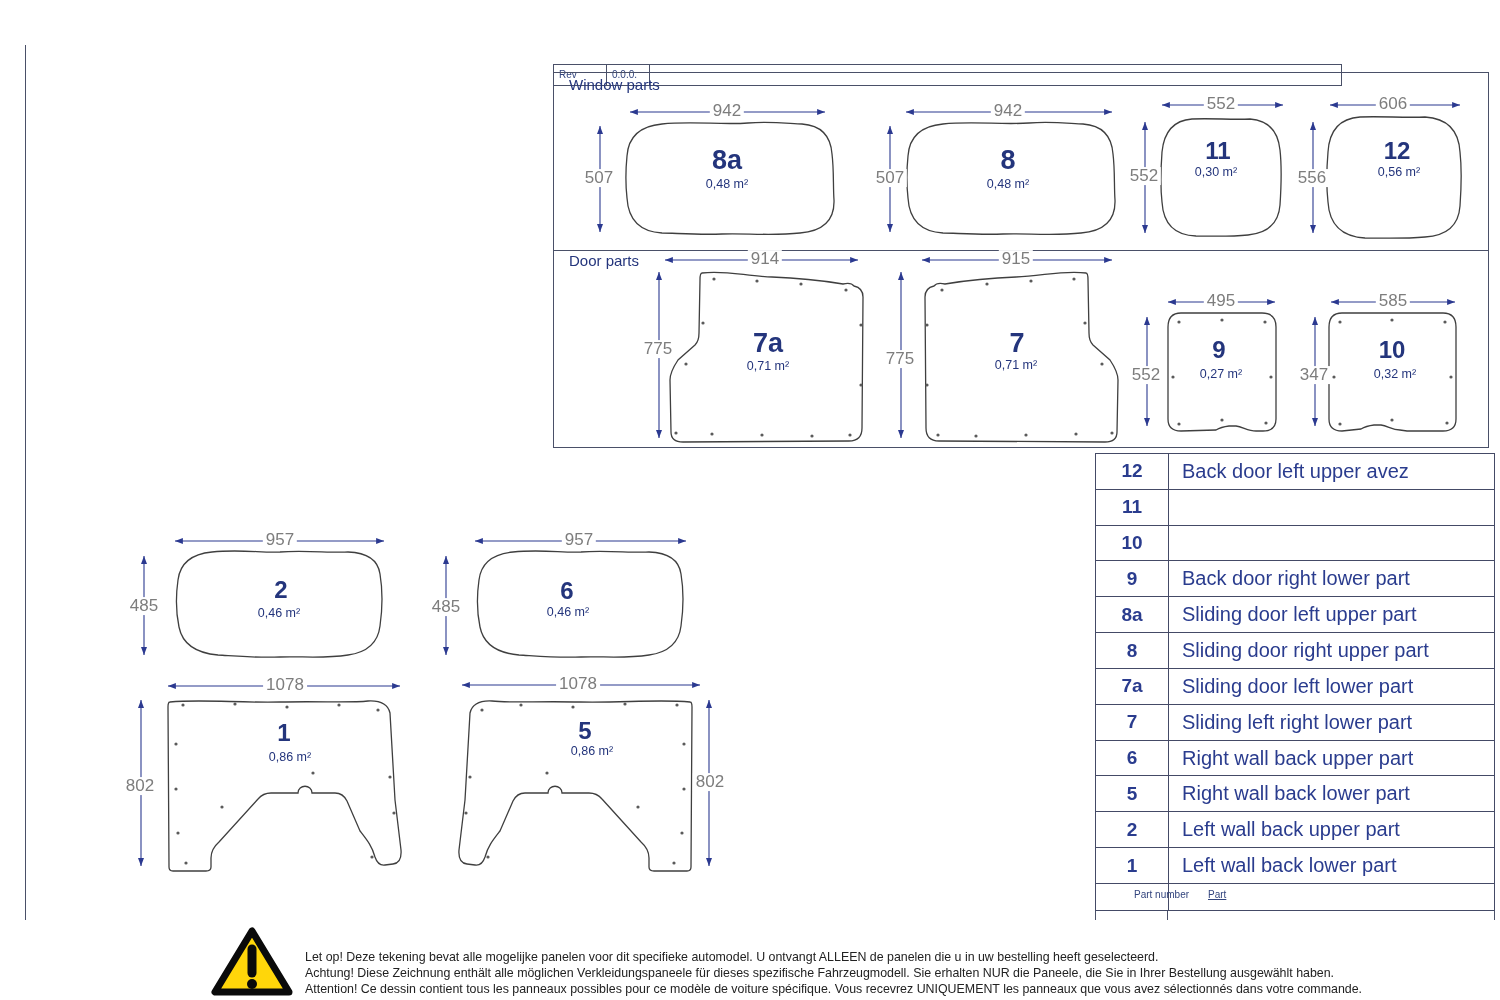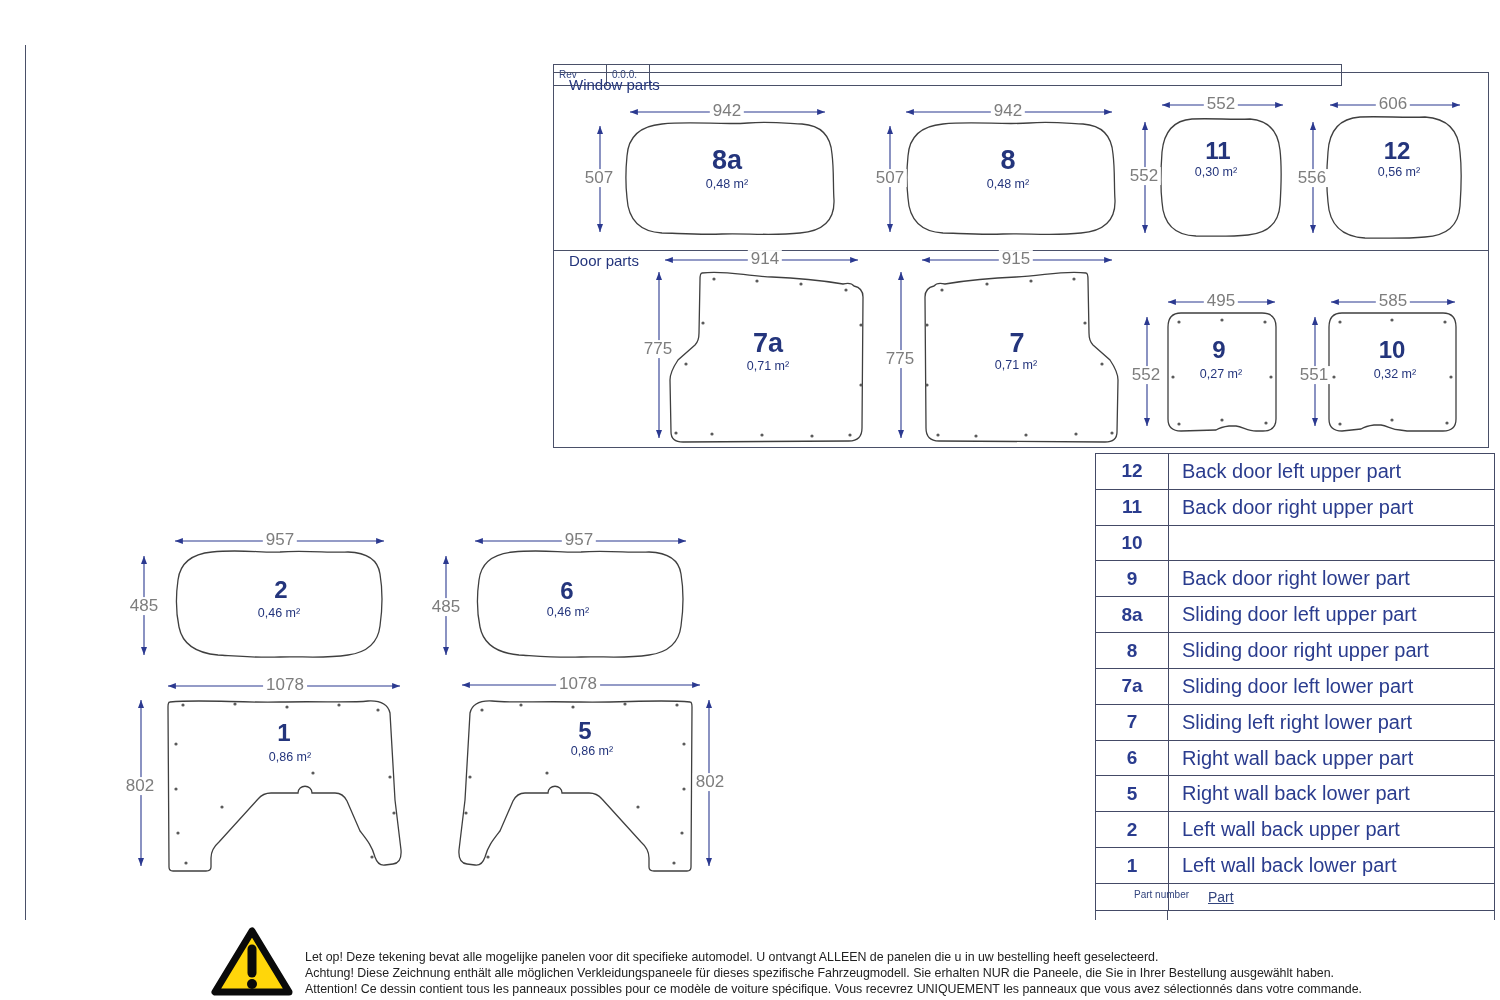--- a/index.html
+++ b/index.html
@@ -23,21 +23,21 @@
           border:1px solid #444a66;box-sizing:border-box;}
   #ptable .coldiv{position:absolute;left:72px;top:0;width:1px;height:100%;background:#444a66;}
   .trow{position:absolute;left:0;width:100%;height:35.83px;border-bottom:1px solid #444a66;
         box-sizing:border-box;}
   .tnum{position:absolute;left:0;top:0;width:72px;height:100%;display:flex;align-items:center;
         justify-content:center;font-size:19px;font-weight:700;color:#2a3c8e;}
   .tname{position:absolute;left:86px;top:0;height:100%;display:flex;align-items:center;
          font-size:20px;color:#2a3c8e;white-space:nowrap;}
   .tfoot{position:absolute;left:0;top:430px;width:100%;height:27px;margin-left:32px;}
   .tfoot .fl{position:absolute;left:6px;top:5px;font-size:10px;color:#33457e;}
-  .tfoot .fr{position:absolute;left:80px;top:5px;font-size:14px;color:#33457e;text-decoration:underline;}
+  .tfoot .fr{position:absolute;left:80px;top:5px;font-size:10px;color:#33457e;text-decoration:underline;}
   
   .notice{position:absolute;left:305px;white-space:nowrap;color:#1a1a1a;}
   .notice.b{font-weight:700;font-size:13.5px;}
   .notice.r{font-size:12.4px;color:#222;}
 </style>
 </head>
 <body>
 
 <div id="page">
 
@@ -218,39 +218,38 @@
   <span class="dim" style="left:1144px;top:176px;">552</span>
   <span class="dim" style="left:1393px;top:104px;">606</span>
   <span class="dim" style="left:1312px;top:178px;">556</span>
   <span class="dim" style="left:765px;top:259px;">914</span>
   <span class="dim" style="left:658px;top:349px;">775</span>
   <span class="dim" style="left:1016px;top:259px;">915</span>
   <span class="dim" style="left:900px;top:359px;">775</span>
   <span class="dim" style="left:1221px;top:301px;">495</span>
   <span class="dim" style="left:1146px;top:375px;">552</span>
   <span class="dim" style="left:1393px;top:301px;">585</span>
-  <span class="dim" style="left:1314px;top:375px;">551</span>
+  <span class="dim" style="left:1314px;top:375px;">347</span>
   <span class="dim" style="left:280px;top:540px;">957</span>
   <span class="dim" style="left:144px;top:606px;">485</span>
   <span class="dim" style="left:579px;top:540px;">957</span>
   <span class="dim" style="left:446px;top:607px;">485</span>
   <span class="dim" style="left:285px;top:685px;">1078</span>
   <span class="dim" style="left:140px;top:786px;">802</span>
   <span class="dim" style="left:578px;top:684px;">1078</span>
   <span class="dim" style="left:710px;top:782px;">802</span>
 
   <div id="ptable">
     <div class="coldiv"></div>
     <div class="trow" style="top:0;">
         <span class="tnum">12</span>
-        <span class="tname">Back door left upper part</span>
+        <span class="tname">Back door left upper avez</span>
       </div>
     <div class="trow" style="top:35.83px;">
         <span class="tnum">11</span>
-        <span class="tname">Back door right upper part</span>
       </div>
     <div class="trow" style="top:71.67px;">
         <span class="tnum">10</span>
       </div>
     <div class="trow" style="top:107.5px;">
         <span class="tnum">9</span>
         <span class="tname">Back door right lower part</span>
       </div>
     <div class="trow" style="top:143.33px;">
         <span class="tnum">8a</span>

